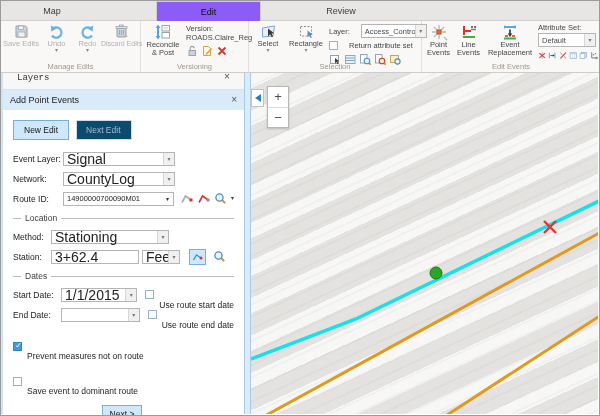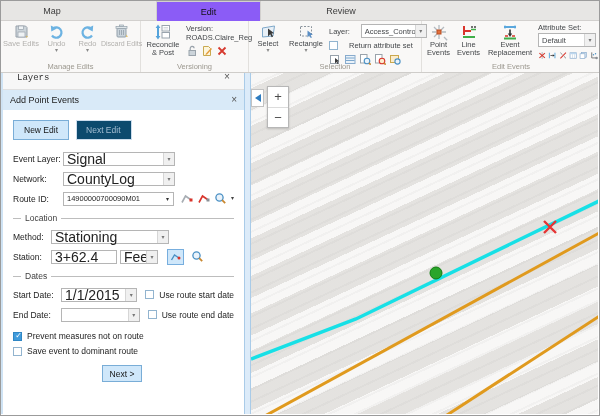--- a/index.html
+++ b/index.html
@@ -41,30 +41,30 @@
   .xbtn{margin-left:auto;color:#555;font-size:10px;line-height:10px;cursor:default;}
   .pbody{padding:7px 10px 0 10px;font-size:8.5px;color:#222;}
   .btnrow{display:flex;gap:7px;margin:3px 0 11px 0;}
   .btn{height:20px;padding:0 10px;display:flex;align-items:center;font-size:8.5px;color:#161616;
        background:#cfe7fa;border:1px solid #79add7;}
   .btn.disabled{background:#0c4a6e;border-color:#ccdded;color:#a3bdd2;padding-left:9px;}
   .btn.next{height:17px;padding:0 7px;}
   .frow{display:flex;align-items:center;margin-bottom:5px;height:15px;}
   .flabel{flex:none;}
   .w50{width:50px;} .w38{width:38px;} .w48{width:48px;}
-  .c112{width:112px;} .c118{width:118px;} .c88{width:66px;} .c34{width:38px;} .c86{width:86px;}
+  .c112{width:112px;} .c118{width:118px;} .c88{width:88px;} .c34{width:38px;} .c86{width:86px;}
   .inlineicons{display:flex;align-items:center;gap:4px;margin-left:6px;}
   .tool{width:17px;height:16px;border:1px solid #77aede;background:#cfe7fa;display:flex;align-items:center;
         justify-content:center;margin-left:9px;flex:none;}
   .plain{margin-left:7px;display:flex;align-items:center;}
   .sect{display:flex;align-items:center;color:#3e3e3e;margin:7px 0 6px 0;font-size:8.5px;}
   .sect::before{content:"";width:8px;height:1px;background:#bdbdbd;margin-right:4px;}
   .sect::after{content:"";flex:1;height:1px;background:#bdbdbd;margin-left:4px;}
   .cbrow{display:flex;align-items:center;gap:5px;margin-bottom:5px;}
-  .cblabel{white-space:nowrap;}
+  .cblabel{white-space:nowrap;margin-top:20px;}
   .nextrow{display:flex;justify-content:center;margin-top:9px;padding-right:3px;}
   
   .map{position:absolute;left:250px;top:72px;right:1px;bottom:1px;overflow:hidden;
        background:
          repeating-linear-gradient(155deg, rgba(120,120,120,0.05) 0 2px, rgba(255,255,255,0) 2px 11px),
          repeating-linear-gradient(155deg, rgba(255,255,255,0.55) 0 14px, rgba(203,200,196,0.30) 14px 34px),
          #efeeec;}
   .map svg.canvas{position:absolute;left:0;top:0;}
   .collapse{position:absolute;left:0;top:16px;width:13px;height:18px;background:#fff;border:1px solid #c2c2c2;
             display:flex;align-items:center;justify-content:center;}

